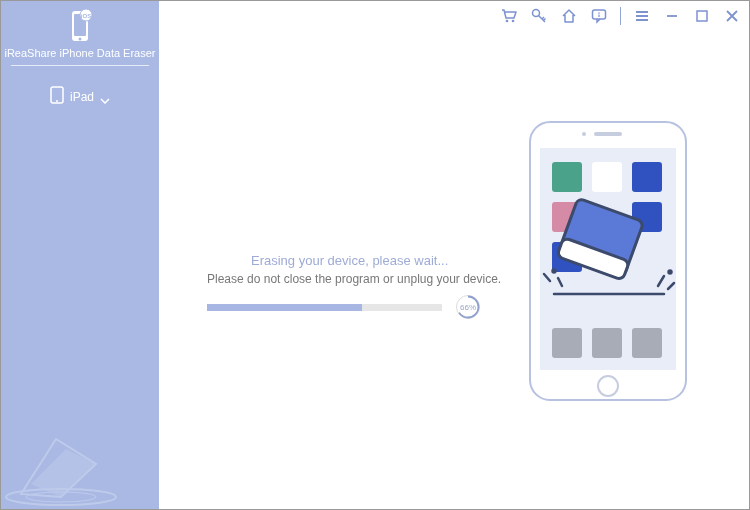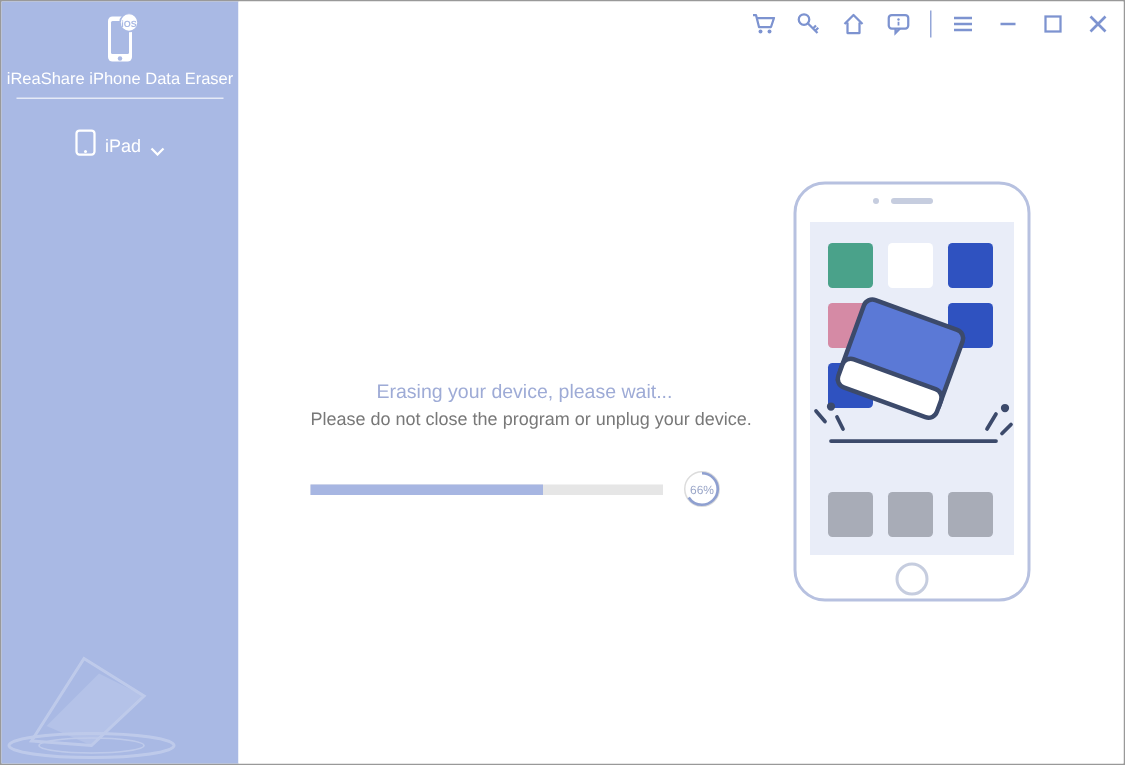--- a/index.html
+++ b/index.html
@@ -37,21 +37,21 @@
     position: absolute; top: 6px; right: 8px; display: flex; align-items: center; gap: 12px;
   }
   .title-controls svg { display: block; }
   .title-sep {
     width: 1px; height: 18px; background: #94a6d8;
   }
   .progress-area {
     position: absolute; left: 48px; top: 252px; width: 320px;
   }
   .msg1 { color: #9eabd6; font-size: 13px; margin-bottom: 4px; margin-left: 44px; }
-  .msg2 { color: #787878; font-size: 12px; margin-bottom: 28px; }
+  .msg2 { color: #787878; font-size: 12px; margin-bottom: 9px; }
   .progress-row { display: flex; align-items: center; gap: 14px; }
   .bar-track {
     width: 235px; height: 7px; background: #e6e6e6;
   }
   .bar-fill { height: 100%; background: #a7b6e2; }
   .pct-circle {
     width: 24px; height: 24px; border-radius: 50%;
     display: flex; align-items: center; justify-content: center;
     font-size: 8px; color: #9aa6c8; position: relative;
   }

